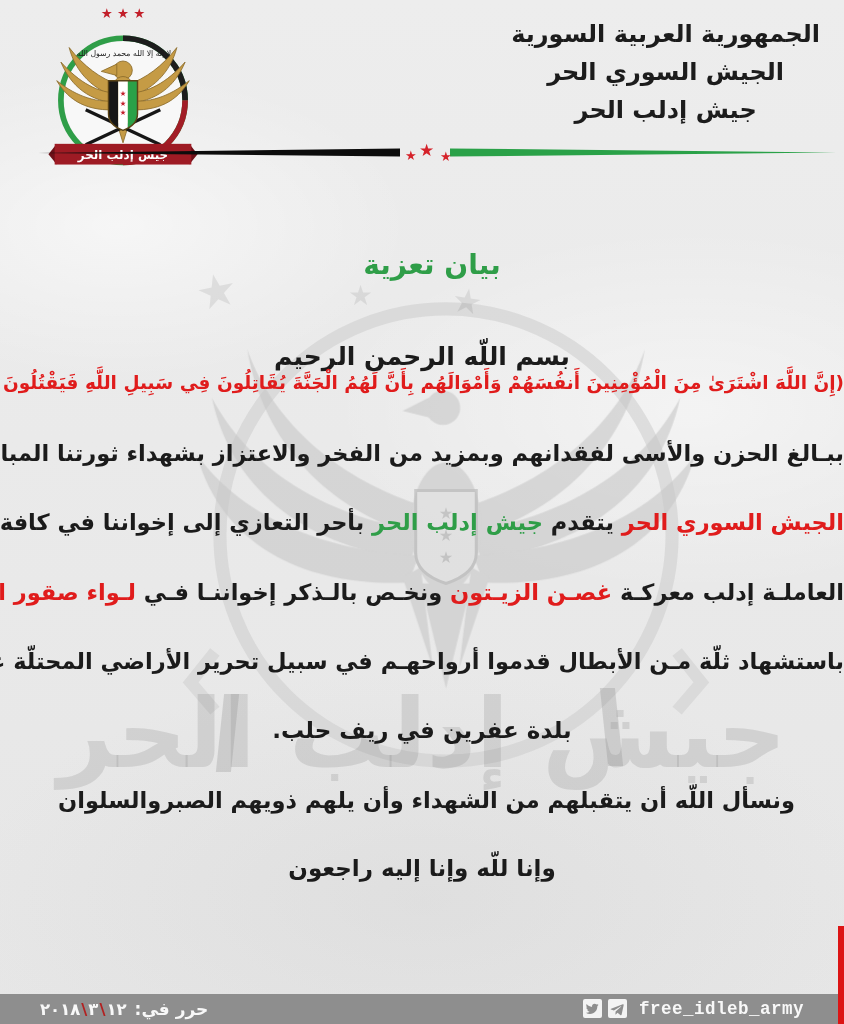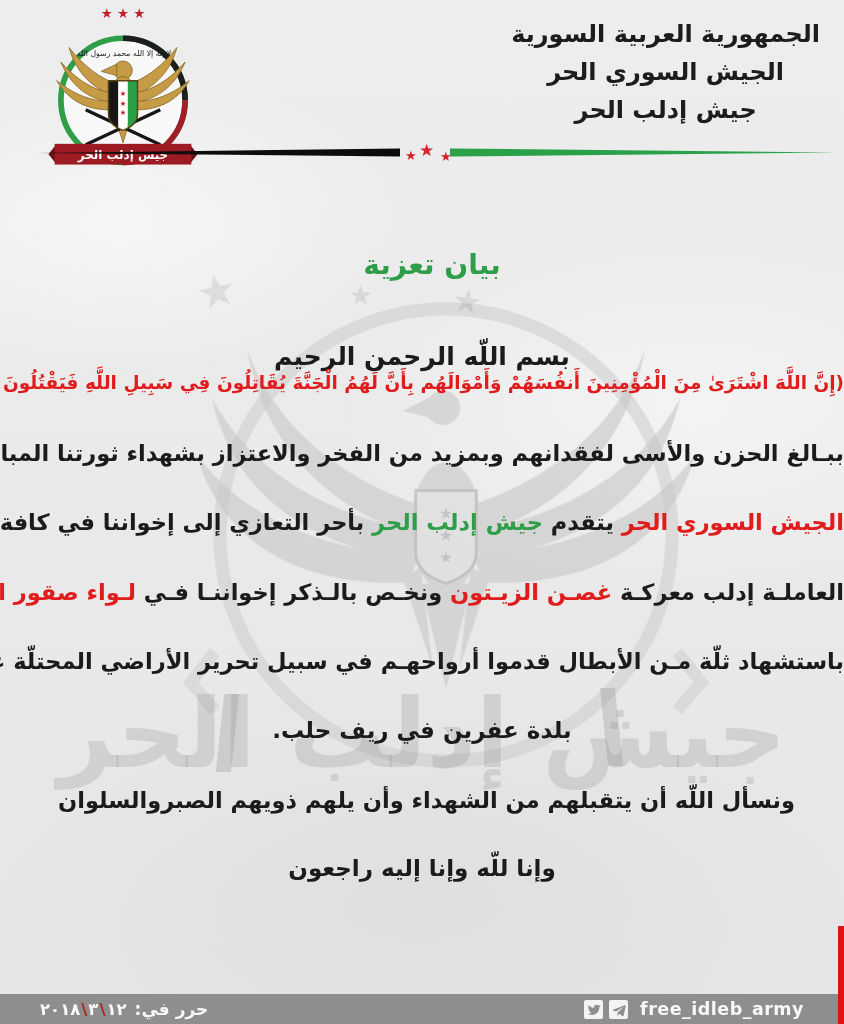--- a/index.html
+++ b/index.html
@@ -51,21 +51,21 @@
   
   .footer{
     position:absolute; left:0; right:0; bottom:0; height:30px; background:#8e8e8e;
     display:flex; align-items:center; justify-content:space-between;
     padding:0 40px 0 40px; z-index:4; direction:ltr;
   }
   .footer-left{ display:flex; align-items:center; gap:8px; direction:rtl;
                 color:#f8f8f8; font-weight:700; font-size:17px; }
   .date-group{ display:flex; direction:ltr; align-items:center; font-size:16.5px; }
   .date-sep{ color:#b32020; padding:0 1px; }
-  .footer-right{ display:flex; align-items:flex-end; gap:6px; }
+  .footer-right{ display:flex; align-items:flex-start; gap:6px;font-family:Liberation Mono, monospace; }
   .icon-box{ width:19px; height:19px; background:#f3f3f3; border-radius:2px;
              display:inline-flex; align-items:center; justify-content:center; }
   .icon-box svg{ width:14px; height:14px; }
   .handle{ color:#f8f8f8; font-weight:700; font-size:17.5px; margin-left:6px; letter-spacing:.5px; }
   .accent-strip{ position:absolute; right:0; top:926px; width:6px; height:98px; background:#dc1414; z-index:5; }
 </style>
 </head>
 <body>
 
 <div class="page">

